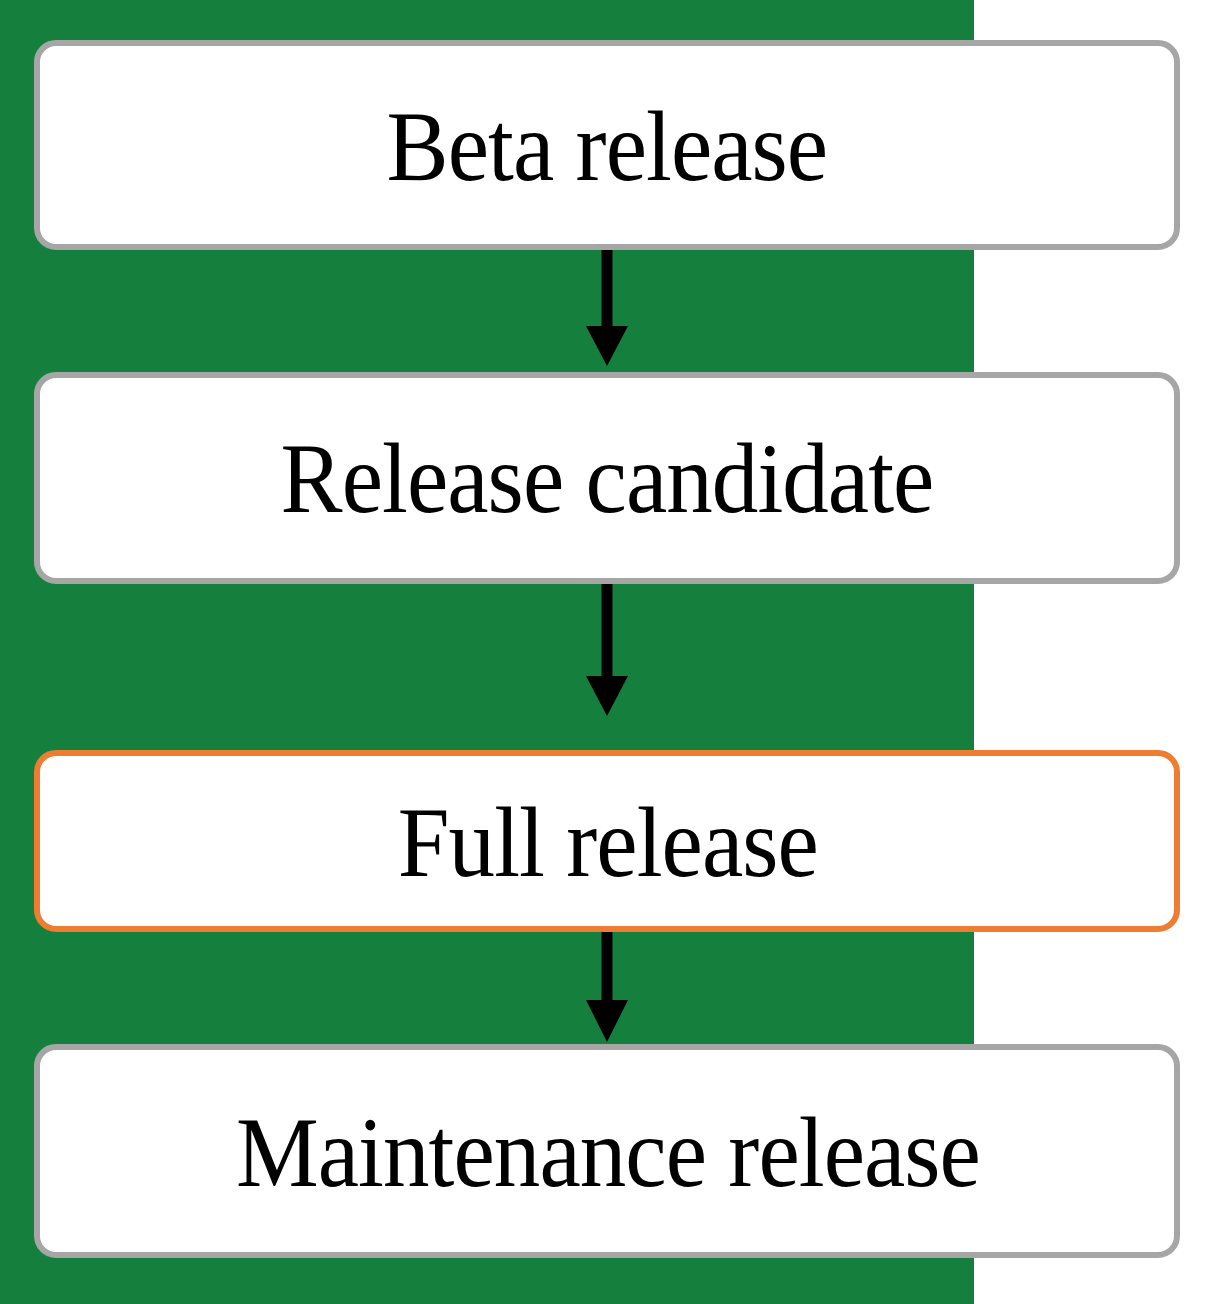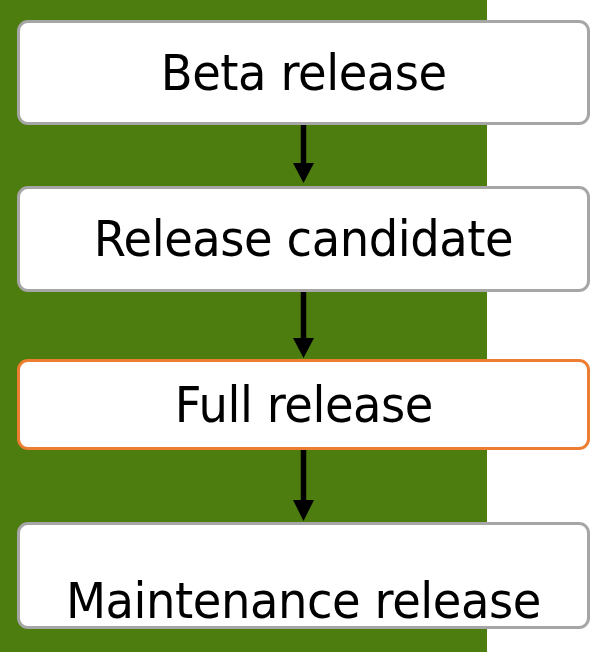--- a/index.html
+++ b/index.html
@@ -11,21 +11,22 @@
     width: 607px;
     height: 652px;
     font-family: "DejaVu Sans", "Liberation Sans", sans-serif;
     overflow: hidden;
   }
 
   #diagram {
     position: relative;
     width: 487px;
     height: 652px;
-    background: #4d7c0f;
+    background: #15803d;
+    font-family: Liberation Serif, serif;
   }
 
   .node {
     position: absolute;
     box-sizing: border-box;
     background: #ffffff;
     border-style: solid;
     border-width: 3px;
     border-radius: 11px;
     display: flex;
@@ -83,21 +84,21 @@
   </svg>
 
   <div class="node node-1" style="border-color:#A6A6A6;">
     <span class="node-label">Beta release</span>
   </div>
 
   <div class="node node-2" style="border-color:#A6A6A6;">
     <span class="node-label">Release candidate</span>
   </div>
 
-  <div class="node node-3" style="border-color:#ED7D31;">
+  <div class="node node-3" style="border-color:#ED7D31;margin-top:16px;">
     <span class="node-label">Full release</span>
   </div>
 
-  <div class="node node-4" style="border-color:#A6A6A6;align-items:flex-end;">
+  <div class="node node-4" style="border-color:#A6A6A6;">
     <span class="node-label">Maintenance release</span>
   </div>
 
 </div>
 
 </body></html>

